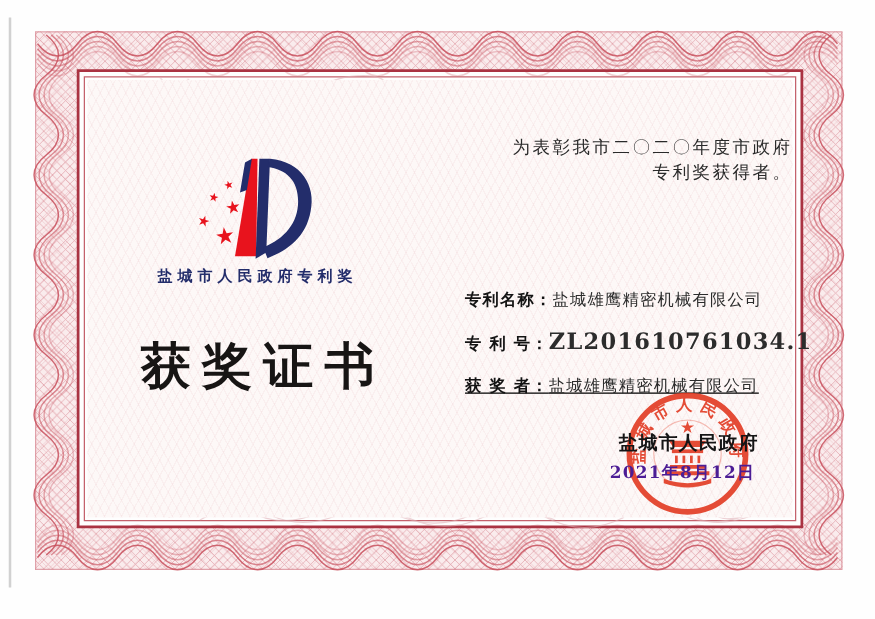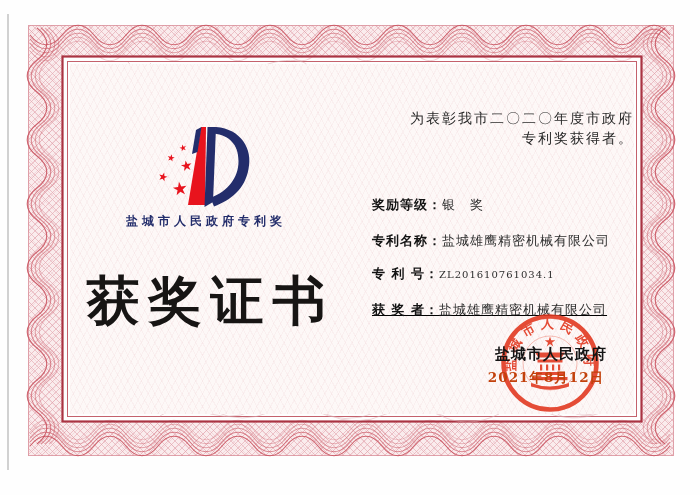--- a/index.html
+++ b/index.html
@@ -10,38 +10,38 @@
   .border-svg{position:absolute;left:0;top:0;width:700px;height:495px;}
   .inner-texture{position:absolute;left:70px;top:64px;width:564px;height:350px;
     background-color:#fdf8f7;
     background-image:
       repeating-linear-gradient(62deg, rgba(224,164,172,0.10) 0 1px, transparent 1px 6px),
       repeating-linear-gradient(-62deg, rgba(224,164,172,0.10) 0 1px, transparent 1px 6px);}
   .logo-svg{position:absolute;left:150px;top:118px;width:110px;height:94px;}
   .issuer-title{position:absolute;left:61px;top:213px;width:290px;text-align:center;
     font-size:12px;font-weight:bold;letter-spacing:4px;color:#232d6b;}
   .main-title{position:absolute;left:56px;top:271px;width:300px;text-align:center;
-    font-size:53px;font-weight:bold;letter-spacing:9px;color:#171514;line-height:1.12;
+    font-size:40px;font-weight:bold;letter-spacing:9px;color:#171514;line-height:1.12;
     text-indent:9px;}
   .body-text{position:absolute;left:372px;top:108px;width:262px;color:#2a2a2a;}
   .body-text p{margin:0 0 4px 0;font-size:14px;line-height:20px;letter-spacing:2px;
     text-indent:2em;text-align:right;}
   .field-row{position:absolute;left:372px;white-space:nowrap;font-size:13px;line-height:17px;}
   .field-row .lbl{font-weight:bold;color:#131313;letter-spacing:1px;}
   .field-row .val{color:#2c2c2c;letter-spacing:1px;}
   .row-grade{top:196px;}
   .row-name{top:232px;}
   .row-number{top:265px;}
   .row-winner{top:301px;text-decoration:underline;}
-  .val-number{font-family:"DejaVu Serif","Liberation Serif",serif;letter-spacing:.5px;font-size:10px;}
+  .val-number{font-family:"DejaVu Serif","Liberation Serif",serif;letter-spacing:.5px;font-size:18px;font-weight:bold;}
   .seal-svg{position:absolute;left:478px;top:293px;width:145px;height:145px;}
   .sign-authority{position:absolute;left:450px;top:345px;width:202px;text-align:center;
     font-size:15px;font-weight:bold;color:#151515;letter-spacing:1px;z-index:3;}
   .sign-date{position:absolute;left:448px;top:369px;width:196px;text-align:center;
-    font-size:13.5px;font-weight:bold;color:#c2410c;letter-spacing:1px;z-index:3;}
+    font-size:13.5px;font-weight:bold;color:#4c1d95;letter-spacing:1px;z-index:3;}
 </style>
 </head>
 <body>
 
 <div class="paper">
   <div class="scan-edge"></div>
 
   <svg class="border-svg" viewBox="0 0 700 495">
     <defs>
       <pattern id="mesh" width="7" height="7" patternUnits="userSpaceOnUse">
@@ -119,23 +119,20 @@
     </g>
   </svg>
 
   <div class="issuer-title">盐城市人民政府专利奖</div>
   <div class="main-title">获奖证书</div>
 
   <div class="body-text">
     <p>为表彰我市二〇二〇年度市政府专利奖获得者。</p>
   </div>
 
-  <div class="field-row row-grade">
-    <span class="lbl">奖励等级：</span><span class="val">银　奖</span>
-  </div>
   <div class="field-row row-name">
     <span class="lbl">专利名称：</span><span class="val">盐城雄鹰精密机械有限公司</span>
   </div>
   <div class="field-row row-number">
     <span class="lbl">专 利 号：</span><span class="val val-number">ZL201610761034.1</span>
   </div>
   <div class="field-row row-winner">
     <span class="lbl">获 奖 者：</span><span class="val">盐城雄鹰精密机械有限公司</span>
   </div>
 

